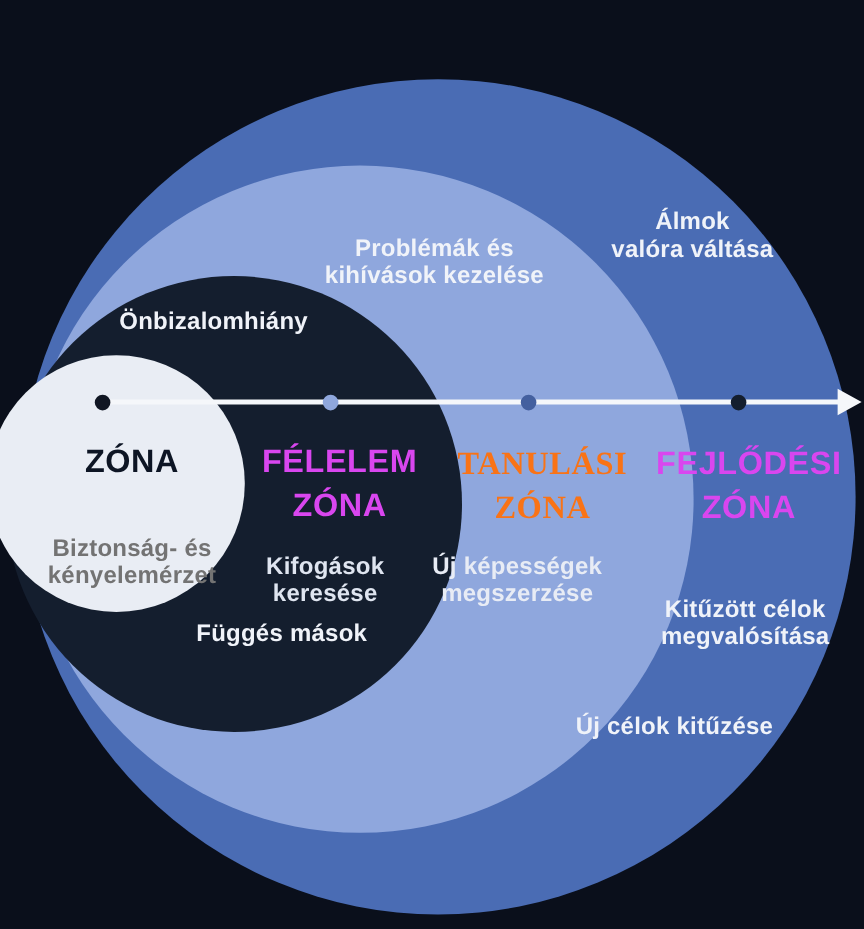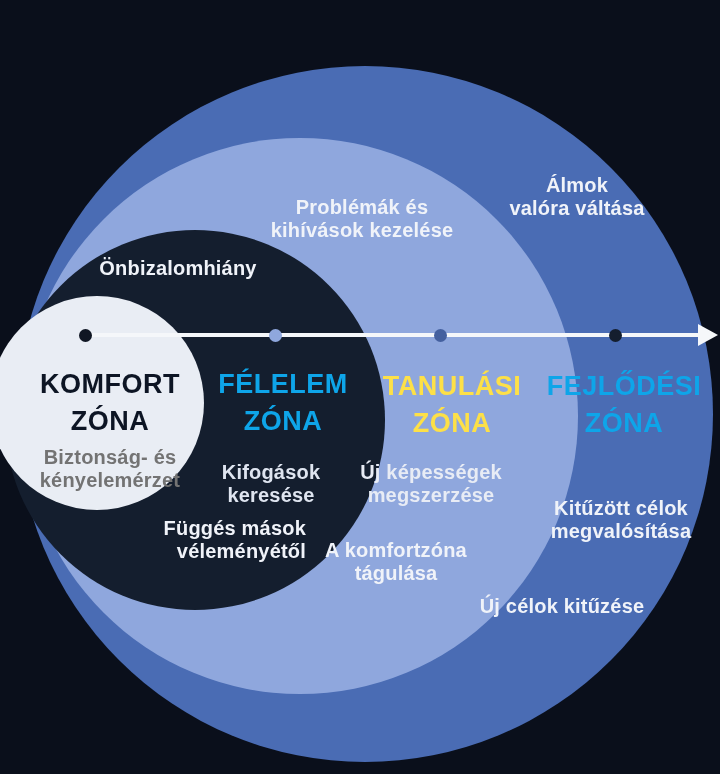--- a/index.html
+++ b/index.html
@@ -56,26 +56,26 @@
   .dot-growth   { left: 609px; background: #141e2e; }
 
   .zone-title {
     position: absolute;
     width: 200px;
     text-align: center;
     font-size: 27px;
     font-weight: bold;
     line-height: 37px;
     letter-spacing: 0.5px;
-    color: #0ea5e9;
+    color: #d946ef;
   }
   .zone-title .line { display: block; }
   .title-comfort  { left: 10px;  top: 366px; color: #0d1524; }
   .title-fear     { left: 183px; top: 366px; }
-  .title-learning { left: 352px; top: 368px; color: #fde047; }
+  .title-learning { left: 352px; top: 368px; color: #f97316; font-family: Liberation Serif, serif; }
   .title-growth   { left: 524px; top: 368px; }
 
   .note {
     position: absolute;
     width: 220px;
     text-align: center;
     font-size: 20px;
     font-weight: bold;
     line-height: 23px;
     letter-spacing: 0.2px;
@@ -105,21 +105,20 @@
 
   <div class="arrow-line" style="background-color: rgb(245, 247, 250);"></div>
   <div class="arrow-head" style="border-left-color: rgb(245, 247, 250);"></div>
 
   <div class="dot dot-comfort" style="background-color: rgb(16, 22, 35);"></div>
   <div class="dot dot-fear" style="background-color: rgb(143, 167, 221);"></div>
   <div class="dot dot-learning" style="background-color: rgb(68, 96, 159);"></div>
   <div class="dot dot-growth" style="background-color: rgb(20, 30, 46);"></div>
 
   <div class="zone-title title-comfort">
-    <span class="line">KOMFORT</span>
     <span class="line">ZÓNA</span>
   </div>
   <div class="zone-title title-fear">
     <span class="line">FÉLELEM</span>
     <span class="line">ZÓNA</span>
   </div>
   <div class="zone-title title-learning">
     <span class="line">TANULÁSI</span>
     <span class="line">ZÓNA</span>
   </div>
@@ -135,34 +134,29 @@
 
   <div class="note note-kifogasok">
     <span class="line">Kifogások</span>
     <span class="line">keresése</span>
   </div>
   <div class="note note-onbizalom">
     <span class="line">Önbizalomhiány</span>
   </div>
   <div class="note note-fugges">
     <span class="line">Függés mások</span>
-    <span class="line">véleményétől</span>
   </div>
 
   <div class="note note-kepessegek">
     <span class="line">Új képességek</span>
     <span class="line">megszerzése</span>
   </div>
   <div class="note note-problemak">
     <span class="line">Problémák és</span>
     <span class="line">kihívások kezelése</span>
-  </div>
-  <div class="note note-tagulas">
-    <span class="line">A komfortzóna</span>
-    <span class="line">tágulása</span>
   </div>
 
   <div class="note note-almok">
     <span class="line">Álmok</span>
     <span class="line">valóra váltása</span>
   </div>
   <div class="note note-celok">
     <span class="line">Kitűzött célok</span>
     <span class="line">megvalósítása</span>
   </div>

